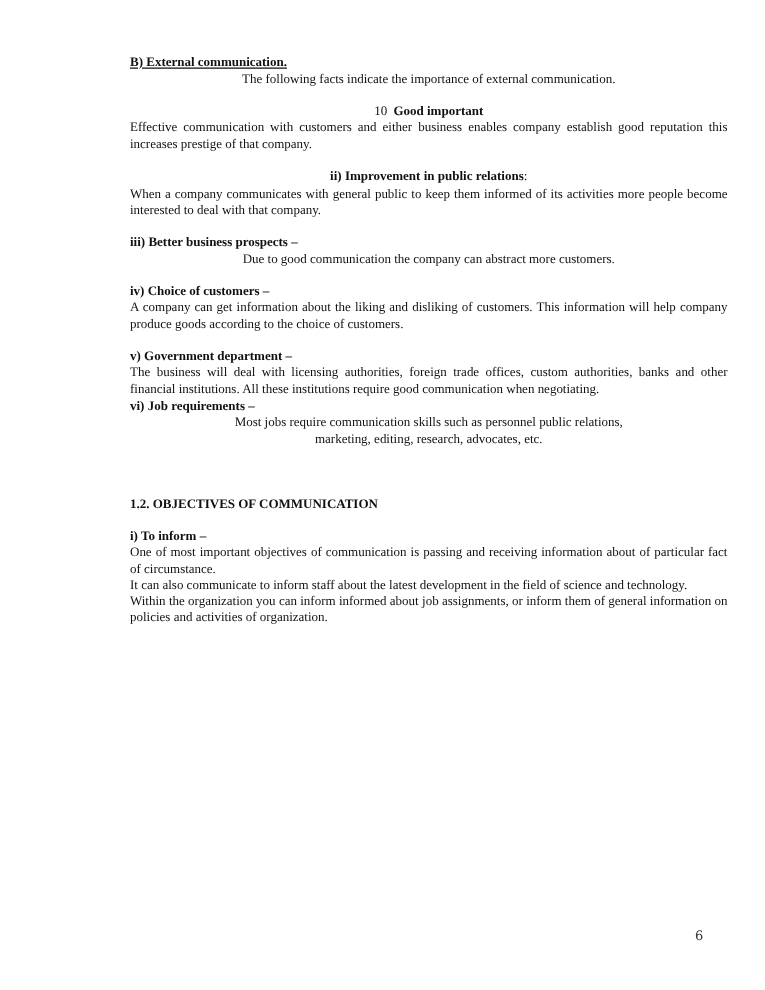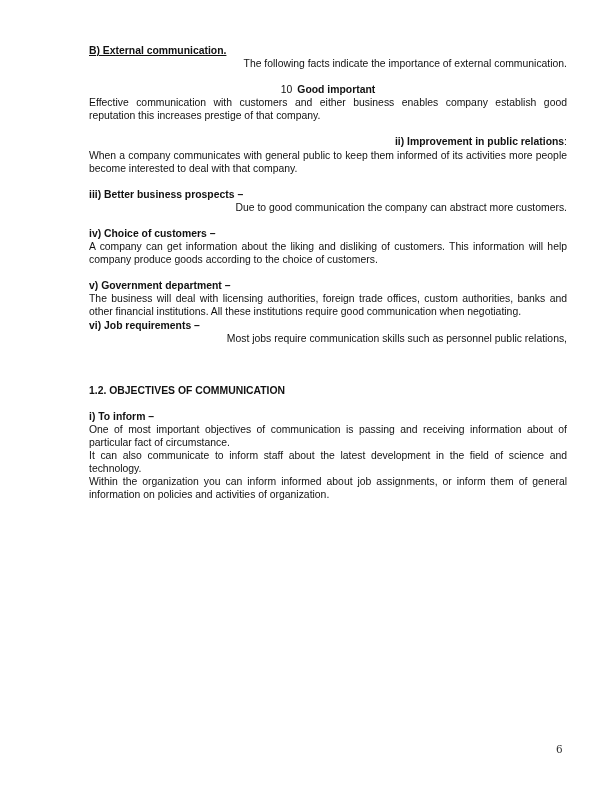--- a/index.html
+++ b/index.html
@@ -1,23 +1,23 @@
 <!DOCTYPE html>
 <html><head>
   <meta charset="utf-8">
   <style>
     html, body { margin: 0; padding: 0; background: #ffffff; }
     body { width: 612px; height: 792px; position: relative; overflow: hidden; }
     .page {
-      position: absolute; left: 89px; top: 44px; width: 478px;
-      font-family: Liberation Sans, sans-serif;
+      position: absolute; left: 104px; top: 44px; width: 478px;
+      font-family: Liberation Serif, serif;
       font-size: 10.4px; line-height: 13.1px; color: #111;
     }
     .p { margin: 0; text-align: justify; }
-    .p.left { text-align: right; }
+    .p.left { text-align: center; }
     .h { margin: 0; font-weight: bold; }
     .u { text-decoration: underline; }
     .gap { height: 13px; }
     .gap3 { height: 39px; }
     .center { text-align: center; margin: 0; }
     .center .num { font-weight: normal; margin-right: 5px; text-align: center; }
     .center .title { font-weight: bold; }
     .pagenum {
       position: absolute; left: 556px; top: 743px;
       font-family: "DejaVu Serif", "Liberation Serif", serif;
@@ -54,20 +54,21 @@
   <p class="h">iv)  Choice of customers –</p>
   <p class="p">A company can get information about the liking and disliking of customers.  This information will help company produce goods according to the choice of customers.</p>
 
   <div class="gap"></div>
 
   <p class="h">v) Government department –</p>
   <p class="p"> The business will deal with licensing authorities, foreign trade offices, custom authorities, banks and other financial institutions.  All these institutions require good communication when negotiating.</p>
 
   <p class="h">vi) Job requirements –</p>
   <p class="p left"> Most jobs require communication skills such as personnel public relations,</p>
+  <p class="p left">marketing, editing, research, advocates, etc.</p>
 
   <div class="gap3"></div>
 
   <p class="h">1.2. OBJECTIVES OF COMMUNICATION</p>
 
   <div class="gap"></div>
 
   <p class="h">i) To inform –</p>
   <p class="p"> One of most important objectives of communication is passing and receiving information about of particular fact of circumstance.</p>
   <p class="p">It can also communicate to inform staff about the latest development in the field of science and technology.</p>

